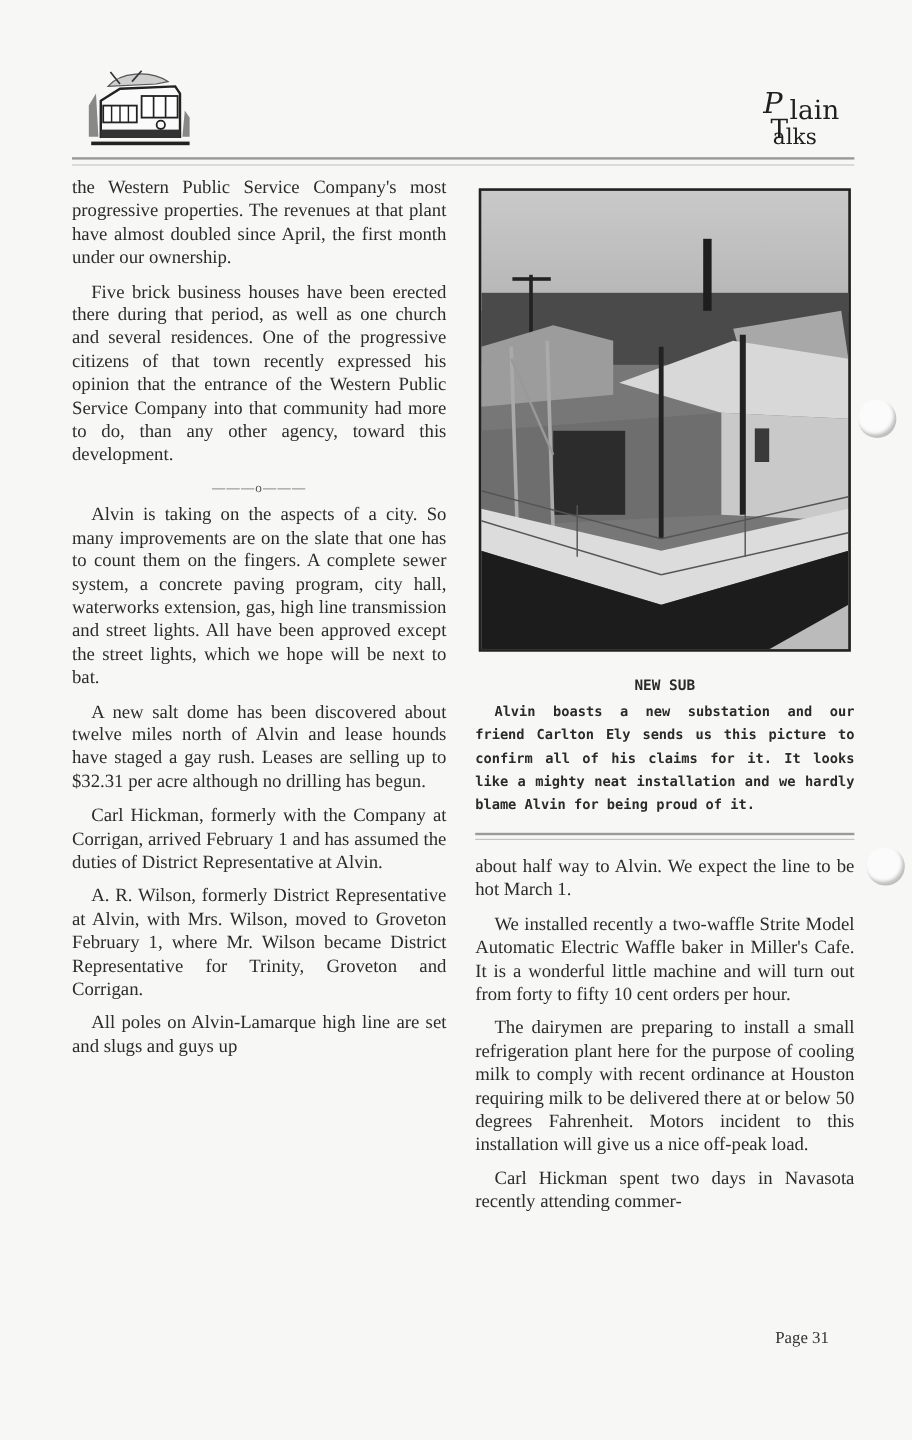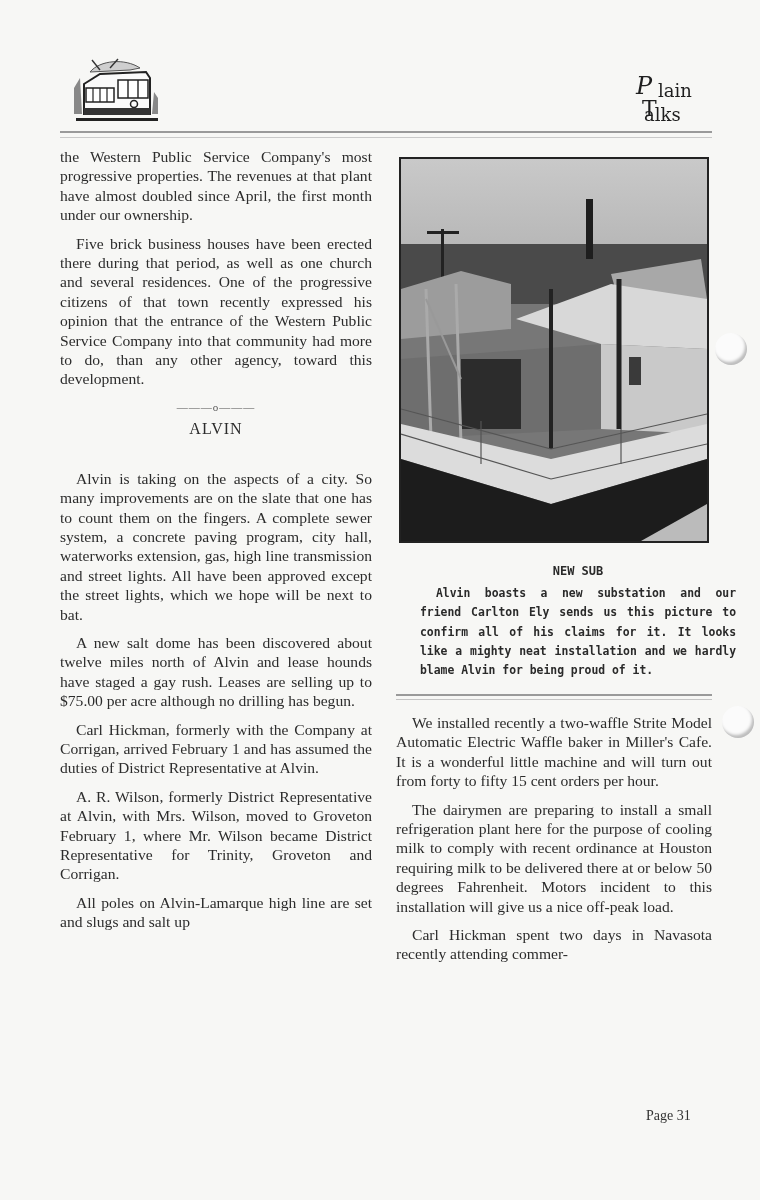--- a/index.html
+++ b/index.html
@@ -4,37 +4,37 @@
 <style>
   html,body{margin:0;padding:0;}
   body{width:760px;height:1200px;background:#f6f6f4;position:relative;overflow:hidden;
        font-family:"DejaVu Serif","Liberation Serif",serif;color:#2a2a2a;}
   .page{position:absolute;left:0;top:0;width:760px;height:1200px;background:#f7f7f5;}
   .logo{position:absolute;left:70px;top:58px;width:92px;height:68px;}
   .brand{position:absolute;left:636px;top:72px;width:82px;height:60px;
          font-family:"DejaVu Serif",serif;color:#1f1f1f;}
   .brand .p1{position:absolute;left:0;top:0;font-size:24px;font-style:italic;}
   .brand .p2{position:absolute;left:6px;top:24px;font-size:22px;}
-  .brand .l1{position:absolute;left:22px;top:8px;font-size:18px;}
+  .brand .l1{position:absolute;left:22px;top:8px;font-size:22px;}
   .brand .l2{position:absolute;left:8px;top:32px;font-size:18px;}
   .rule-top{position:absolute;left:60px;top:131px;width:652px;height:4px;
             border-top:2px solid #9a9a9a;border-bottom:1px solid #c9c9c9;}
   .col{position:absolute;font-family:"Liberation Serif",serif;font-size:15.6px;
        line-height:19.4px;text-align:justify;color:#2c2c2c;}
   .col-left{left:60px;top:147px;width:312px;}
   .col-right{left:396px;top:713px;width:316px;}
   .col p{margin:0 0 9px 0;text-indent:16px;}
   .col p.noindent{text-indent:0;}
   .divider-o{text-align:center;margin:6px 0 2px 0;font-size:11px;color:#555;letter-spacing:1px;}
   .section-head{text-align:center;font-size:16px;letter-spacing:1px;margin:0 0 30px 0;color:#2c2c2c;}
   .photo{position:absolute;left:399px;top:157px;width:306px;height:382px;
          border:2px solid #222;background:#777;overflow:hidden;}
   .caption{position:absolute;left:396px;top:562px;width:316px;
            font-family:"DejaVu Sans Mono","Liberation Mono",monospace;font-weight:bold;
-           font-size:11.4px;line-height:19.2px;color:#2a2a2a;text-align:justify;margin-left:24px;}
+           font-size:11.4px;line-height:19.2px;color:#2a2a2a;text-align:justify;}
   .caption .cap-title{text-align:center;font-size:12px;margin-bottom:3px;}
   .caption .cap-body{text-indent:16px;}
   .rule-mid{position:absolute;left:396px;top:694px;width:316px;height:3px;
             border-top:2px solid #9a9a9a;border-bottom:1px solid #c4c4c4;}
   .pagenum{position:absolute;left:646px;top:1108px;font-family:"Liberation Serif",serif;
            font-size:14px;color:#333;}
   .hole{position:absolute;width:32px;height:32px;border-radius:50%;background:#fbfbfb;
         box-shadow:inset -2px -3px 3px rgba(0,0,0,.25);}
   .hole1{left:715px;top:333px;}
   .hole2{left:722px;top:706px;}
@@ -72,26 +72,25 @@
     <span class="l2">alks</span>
 
   </div>
 
   <div class="rule-top"></div>
 
   <div class="col col-left">
     <p class="noindent">the Western Public Service Company's most progressive properties. The revenues at that plant have almost doubled since April, the first month under our ownership.</p>
     <p>Five brick business houses have been erected there during that period, as well as one church and several residences. One of the progressive citizens of that town recently expressed his opinion that the entrance of the Western Public Service Company into that community had more to do, than any other agency, toward this development.</p>
     <div class="divider-o">———o———</div>
-    <div class="section-head">ALVIN</div>
     <p>Alvin is taking on the aspects of a city. So many improvements are on the slate that one has to count them on the fingers. A complete sewer system, a concrete paving program, city hall, waterworks extension, gas, high line transmission and street lights. All have been approved except the street lights, which we hope will be next to bat.</p>
-    <p>A new salt dome has been discovered about twelve miles north of Alvin and lease hounds have staged a gay rush. Leases are selling up to $75.00 per acre although no drilling has begun.</p>
+    <p>A new salt dome has been discovered about twelve miles north of Alvin and lease hounds have staged a gay rush. Leases are selling up to $32.31 per acre although no drilling has begun.</p>
     <p>Carl Hickman, formerly with the Company at Corrigan, arrived February 1 and has assumed the duties of District Representative at Alvin.</p>
     <p>A. R. Wilson, formerly District Representative at Alvin, with Mrs. Wilson, moved to Groveton February 1, where Mr. Wilson became District Representative for Trinity, Groveton and Corrigan.</p>
-    <p>All poles on Alvin-Lamarque high line are set and slugs and salt up</p>
+    <p>All poles on Alvin-Lamarque high line are set and slugs and guys up</p>
   </div>
 
   <div class="photo">
     <svg width="306" height="382" viewBox="0 0 306 382">
       <defs>
         <linearGradient id="sky" x1="0" y1="0" x2="0" y2="1">
           <stop offset="0" stop-color="#c9c9c9"></stop>
           <stop offset="1" stop-color="#b5b5b5"></stop>
         </linearGradient>
       </defs>
@@ -127,21 +126,22 @@
   </div>
 
   <div class="caption">
     <div class="cap-title">NEW SUB</div>
     <div class="cap-body">Alvin boasts a new substation and our friend Carlton Ely sends us this picture to confirm all of his claims for it. It looks like a mighty neat installation and we hardly blame Alvin for being proud of it.</div>
   </div>
 
   <div class="rule-mid"></div>
 
   <div class="col col-right">
-    <p>We installed recently a two-waffle Strite Model Automatic Electric Waffle baker in Miller's Cafe. It is a wonderful little machine and will turn out from forty to fifty 15 cent orders per hour.</p>
+    <p class="noindent">about half way to Alvin. We expect the line to be hot March 1.</p>
+    <p>We installed recently a two-waffle Strite Model Automatic Electric Waffle baker in Miller's Cafe. It is a wonderful little machine and will turn out from forty to fifty 10 cent orders per hour.</p>
     <p>The dairymen are preparing to install a small refrigeration plant here for the purpose of cooling milk to comply with recent ordinance at Houston requiring milk to be delivered there at or below 50 degrees Fahrenheit. Motors incident to this installation will give us a nice off-peak load.</p>
     <p>Carl Hickman spent two days in Navasota recently attending commer-</p>
   </div>
 
   <div class="pagenum">Page 31</div>
 
   <div class="hole hole1"></div>
   <div class="hole hole2"></div>
 </div>
 

